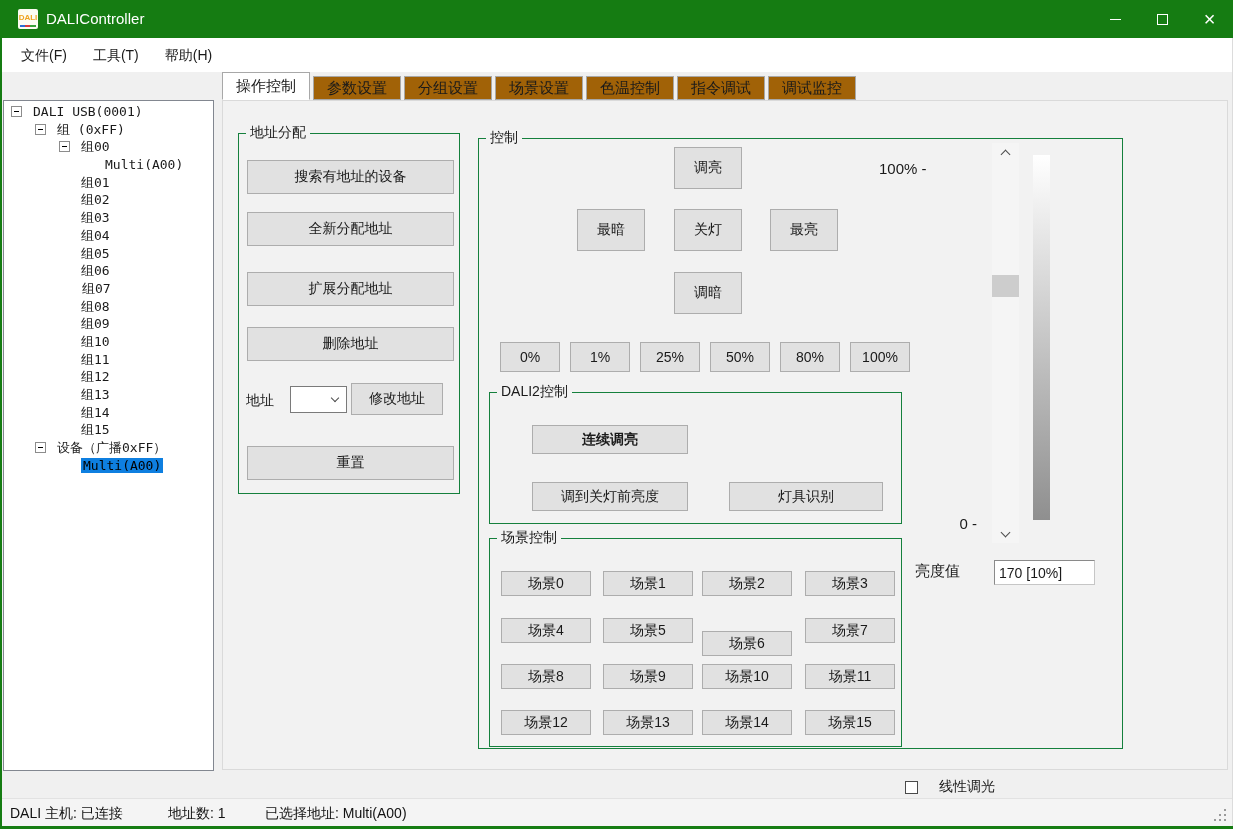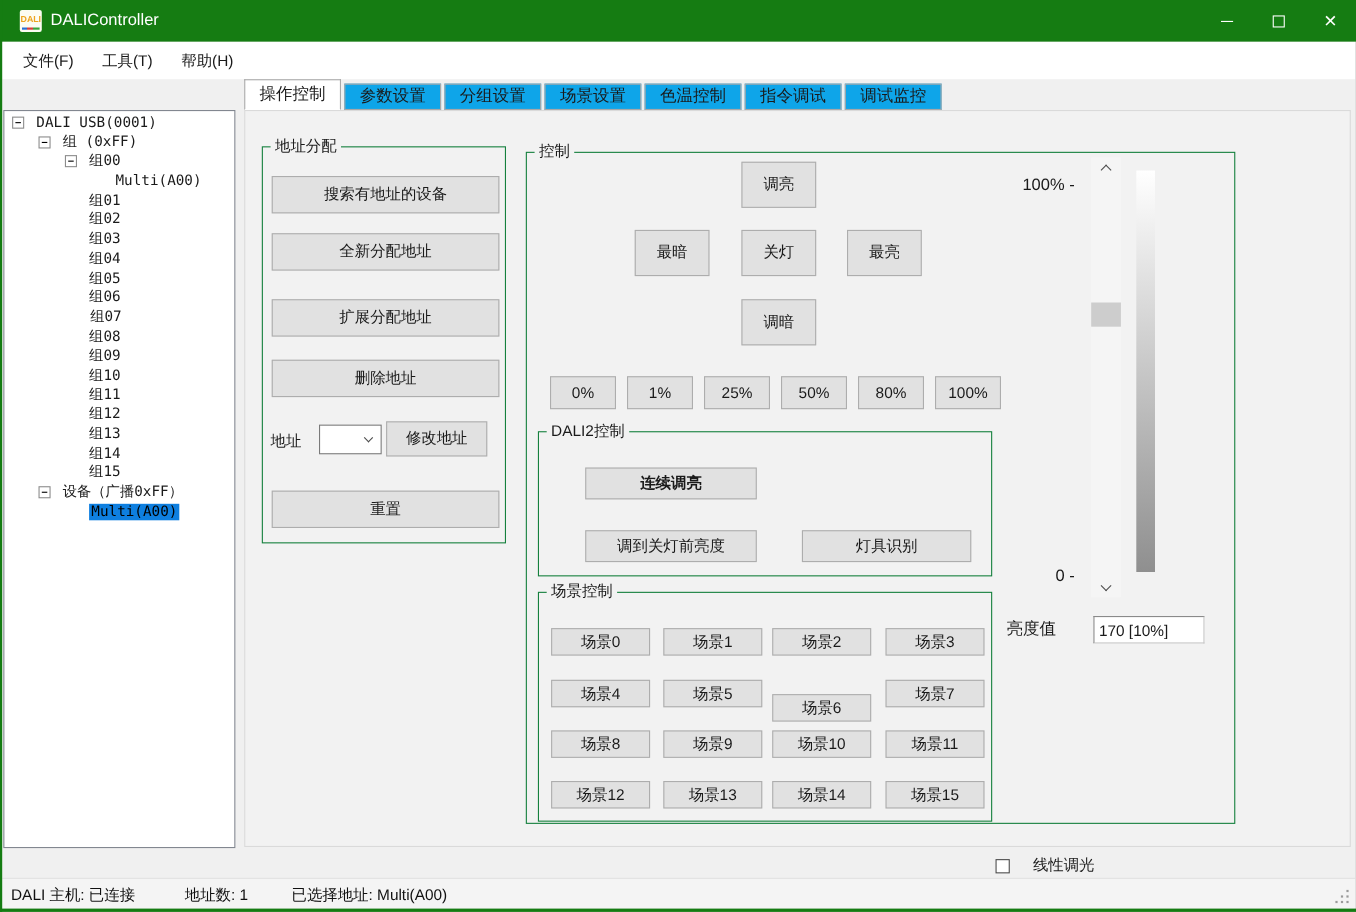--- a/index.html
+++ b/index.html
@@ -29,21 +29,21 @@
   
   .treepanel{position:absolute;left:3px;top:100px;width:211px;height:671px;background:#ffffff;
     border:1px solid #828790;overflow:hidden;padding-top:2px;}
   .trow{position:relative;height:17.7px;font-family:"DejaVu Sans Mono","Liberation Mono",monospace;font-size:13px;}
   .tbox{position:absolute;top:3px;width:11px;height:11px;background:#fff;border:1px solid #8c8c8c;}
   .tbox::after{content:"";position:absolute;left:2px;top:4px;width:5px;height:1px;background:#000;}
   .tlabel{position:absolute;top:1px;white-space:nowrap;line-height:15px;}
   .tlabel.sel{background:#0e7fe0;color:#000;padding:0 2px;}
   
   .tabstrip{position:absolute;left:222px;top:72px;height:28px;display:flex;align-items:flex-end;}
-  .tab{height:24px;min-width:88px;padding:0 10px;border:1px solid #a8a8a8;background:#0ea5e9;
+  .tab{height:24px;min-width:88px;padding:0 10px;border:1px solid #a8a8a8;background:#a16207;
     text-align:center;line-height:22px;font-size:15px;margin-right:3px;}
   .tab.active{height:28px;line-height:26px;background:#ffffff;border-bottom:1px solid #ffffff;}
   .tabpage{position:absolute;left:222px;top:100px;width:1006px;height:670px;background:#f2f2f2;border:1px solid #dadada;}
   
   .gb{position:absolute;border:1px solid #15803d;}
   .gbtitle{position:absolute;top:-10px;left:7px;background:#f2f2f2;padding:0 4px;font-size:14px;white-space:nowrap;}
   .btn{position:absolute;background:#e1e1e1;border:1px solid #adadad;text-align:center;font-size:14px;
     display:flex;align-items:center;justify-content:center;white-space:nowrap;}
   .gb-address{left:15px;top:32px;width:222px;height:361px;}
   .b-search{left:8px;top:26px;width:207px;height:34px;}
@@ -64,21 +64,21 @@
   .prow{position:absolute;left:21px;top:203px;display:flex;gap:10px;}
   .pbtn{position:static;width:60px;height:30px;}
   .gb-dali2{left:10px;top:253px;width:413px;height:132px;}
   .b-cup{left:42px;top:32px;width:156px;height:29px;font-weight:bold;}
   .b-cdn{left:239px;top:38px;width:154px;height:29px;}
   .b-rec{left:42px;top:89px;width:156px;height:29px;}
   .b-idf{left:239px;top:89px;width:154px;height:29px;}
   .gb-scene{left:10px;top:399px;width:413px;height:209px;}
   .sbtn{width:90px;height:25px;}
   
-  .lab-max{position:absolute;left:400px;top:21px;width:98px;text-align:right;font-size:15px;}
+  .lab-max{position:absolute;left:400px;top:21px;width:98px;text-align:left;font-size:15px;}
   .lab-min{position:absolute;left:430px;top:376px;width:68px;text-align:right;font-size:15px;}
   .vscroll{position:absolute;left:513px;top:4px;width:27px;height:400px;background:#f5f5f5;}
   .varrow{position:absolute;left:0;width:27px;height:18px;display:flex;align-items:center;justify-content:center;}
   .varrow.top{top:0;} .varrow.bot{bottom:0;}
   .vthumb{position:absolute;left:0;top:132px;width:27px;height:22px;background:#cdcdcd;}
   .gradbar{position:absolute;left:554px;top:16px;width:17px;height:365px;background:linear-gradient(#ffffff,#8f8f8f);}
   .lab-bv{position:absolute;left:436px;top:423px;font-size:15px;}
   .bvinput{position:absolute;left:515px;top:421px;width:101px;height:25px;background:#fff;
     border:1px solid;border-color:#8a8a8a #c6c6c6 #c6c6c6 #8a8a8a;font-size:14px;padding:0 4px;
     font-family:"Liberation Sans","DejaVu Sans",sans-serif;color:#1a1a1a;}

